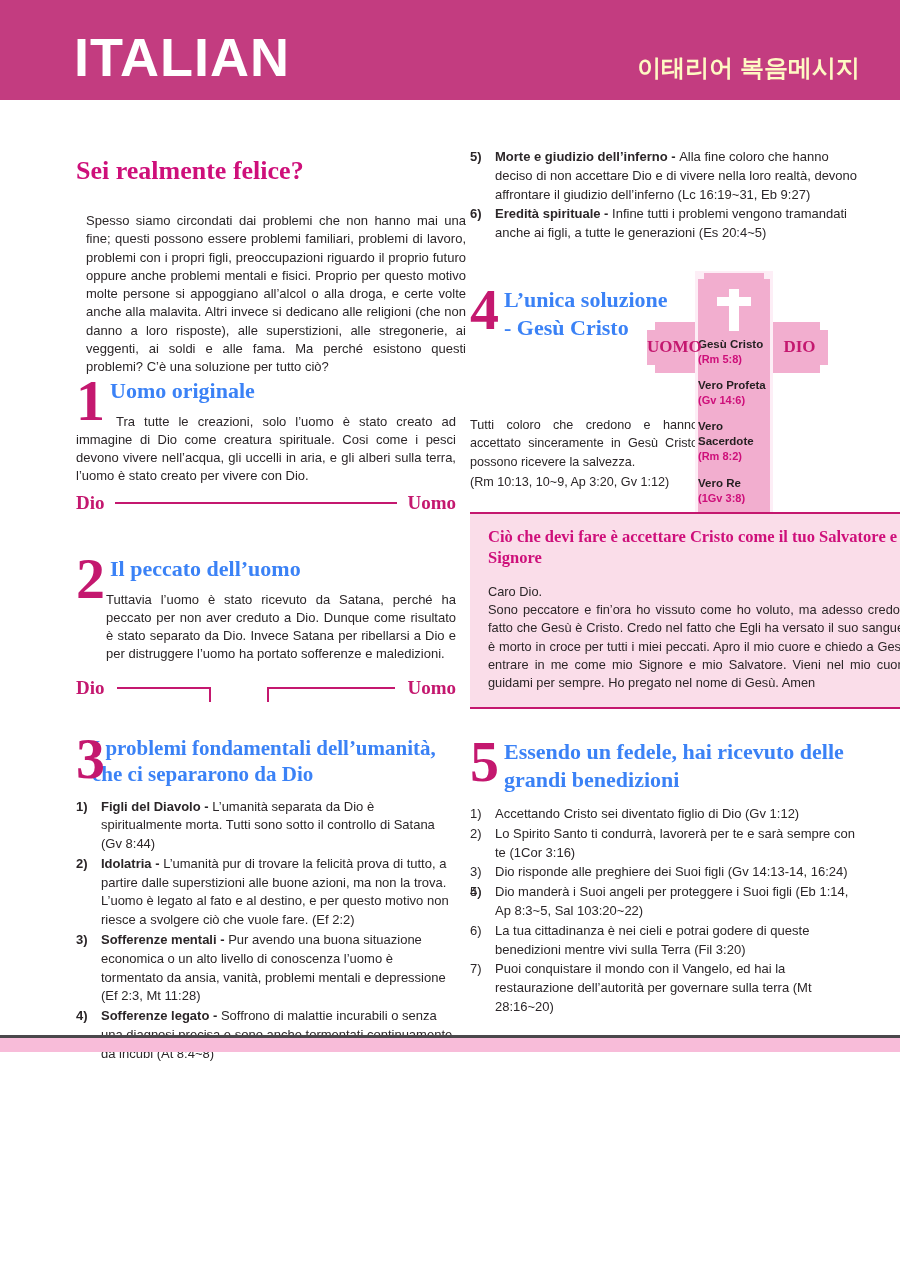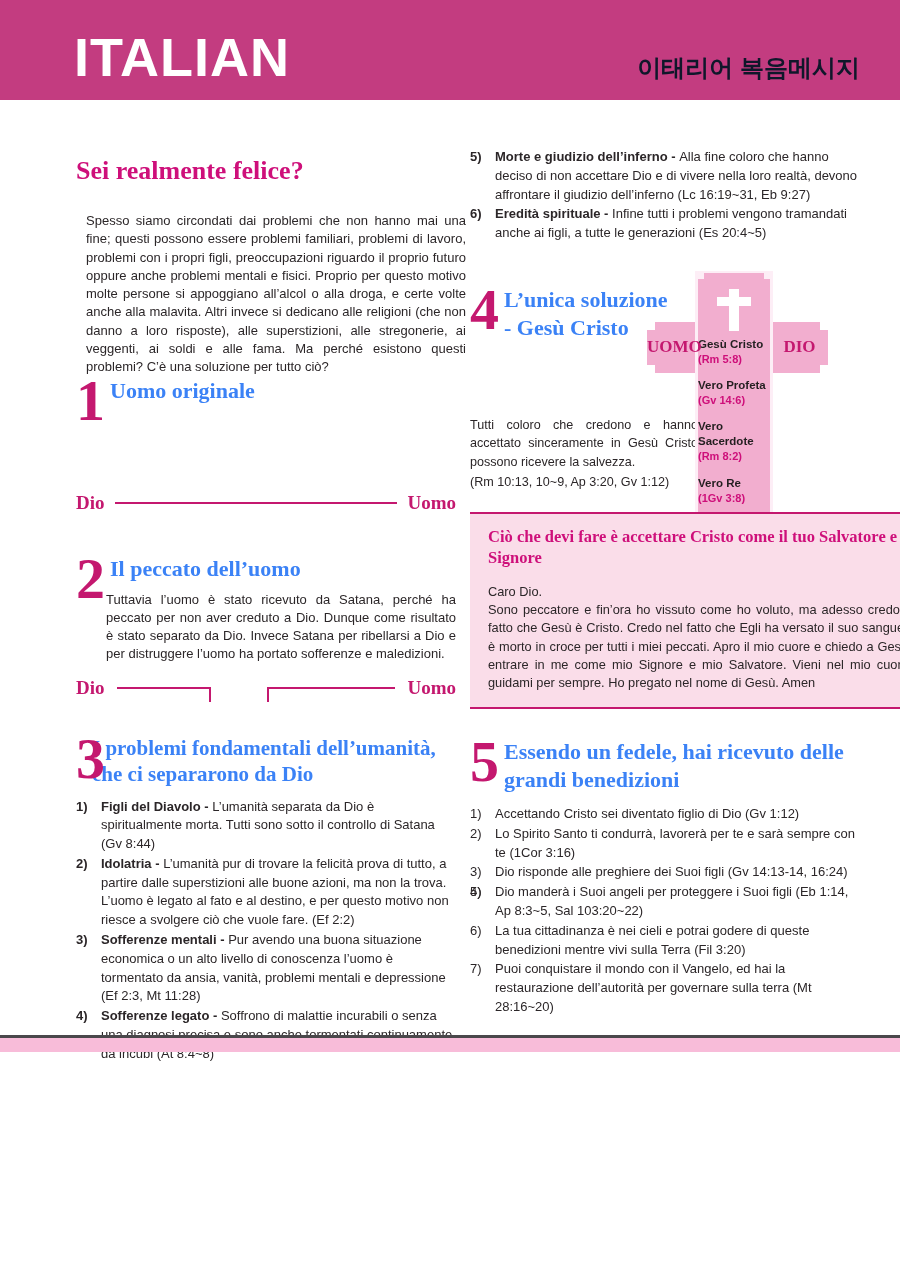--- a/index.html
+++ b/index.html
@@ -3,21 +3,21 @@
 <meta charset="utf-8">
 <style>
   html,body{margin:0;padding:0;background:#ffffff;}
   .page{position:relative;width:900px;height:1273px;background:#fff;overflow:hidden;
         font-family:"Liberation Sans",sans-serif;color:#2b2628;}
 
   
   .band{position:absolute;left:0;top:0;width:900px;height:100px;background:#c33c80;}
   .h-title{position:absolute;left:74px;top:30px;font-size:54px;line-height:1;color:#ffffff;
            letter-spacing:1px;font-weight:700;}
-  .h-sub{position:absolute;right:40px;bottom:16px;font-size:24px;color:#0f172a;font-weight:700;}
+  .h-sub{position:absolute;right:40px;bottom:16px;font-size:24px;color:#fef9c3;font-weight:700;}
 
   
   .col{position:absolute;}
   .col.left{left:76px;top:160px;width:380px;}
   .col.right{left:470px;top:148px;width:392px;}
 
   .intro-title{position:absolute;left:0;top:-4px;margin:0;font-family:"Liberation Serif",serif;
                font-size:26px;font-weight:700;color:#ce0f7a;}
   .body{font-size:13px;line-height:18.3px;color:#2b2628;}
   .just{text-align:justify;}
@@ -107,20 +107,21 @@
   </div>
 
   <div class="col left">
 
     <h2 class="intro-title">Sei realmente felice?</h2>
     <p class="intro-body body just">Spesso siamo circondati dai problemi che non hanno mai una fine; questi possono essere problemi familiari, problemi di lavoro, problemi con i propri figli, preoccupazioni riguardo il proprio futuro oppure anche problemi mentali e fisici. Proprio per questo motivo molte persone si appoggiano all’alcol o alla droga, e certe volte anche alla malavita. Altri invece si dedicano alle religioni (che non danno a loro risposte), alle superstizioni, alle stregonerie, ai veggenti, ai soldi e alle fama. Ma perché esistono questi problemi? C’è una soluzione per tutto ciò?</p>
 
     <div class="sec" style="top:217px">
       <span class="num">1</span>
       <h3 class="stitle">Uomo originale</h3>
+      <p class="body just s1body">Tra tutte le creazioni, solo l’uomo è stato creato ad immagine di Dio come creatura spirituale. Cosi come i pesci devono vivere nell’acqua, gli uccelli in aria, e gli alberi sulla terra, l’uomo è stato creato per vivere con Dio.</p>
     </div>
 
     <div class="diagram d1" style="top:333px">
       <span class="dlabel">Dio</span>
       <span class="dline"></span>
       <span class="dlabel">Uomo</span>
     </div>
 
     <div class="sec" style="top:395px">
       <span class="num">2</span>

